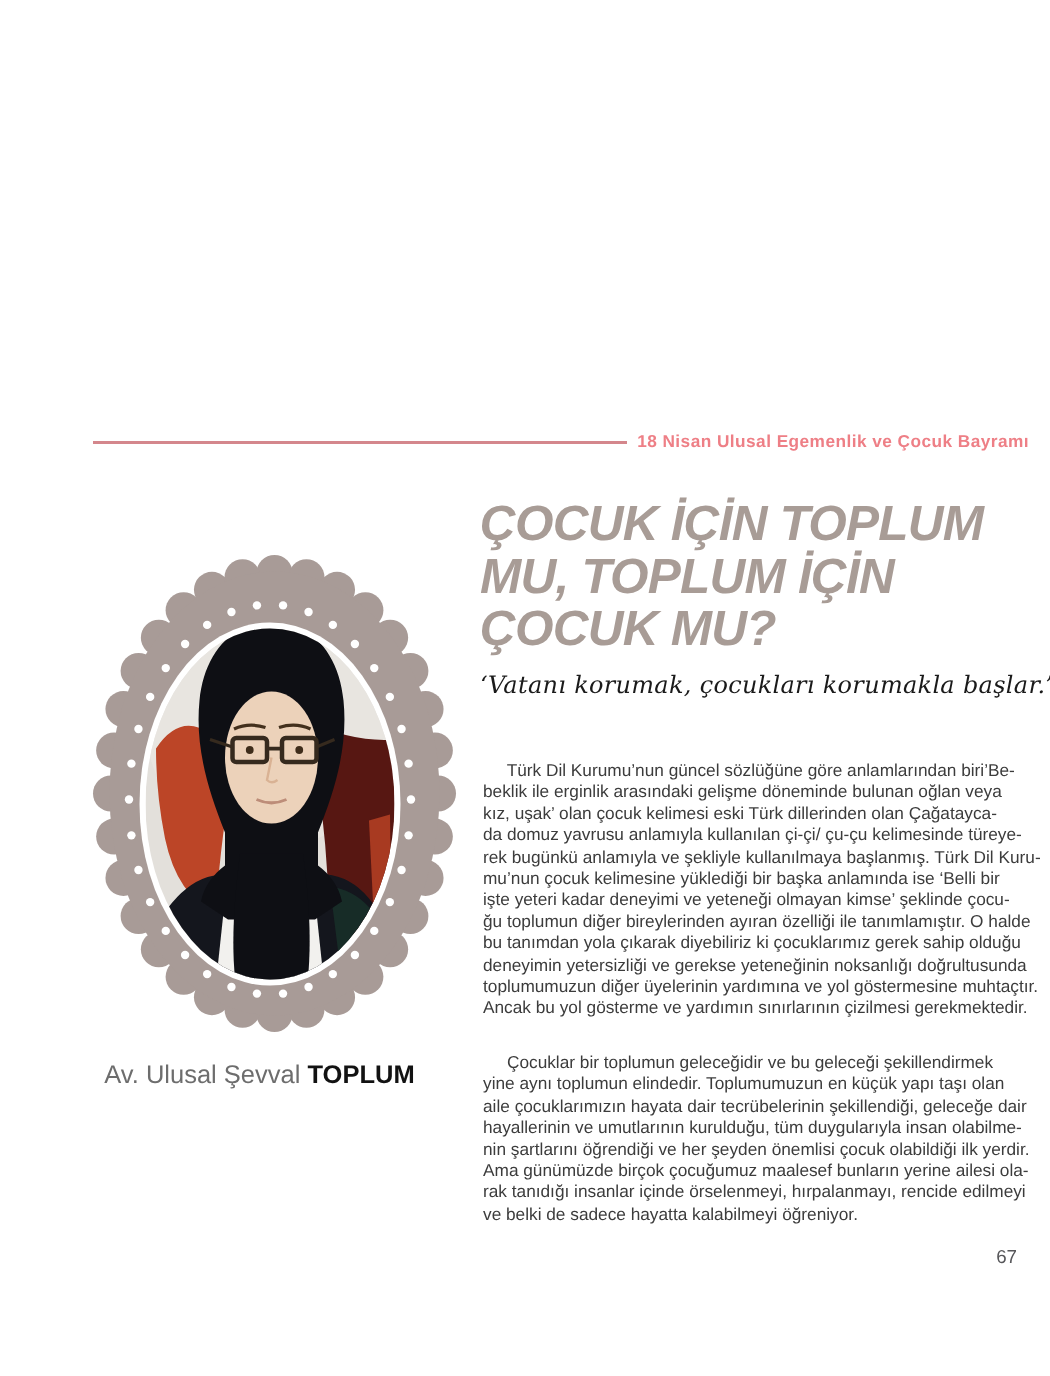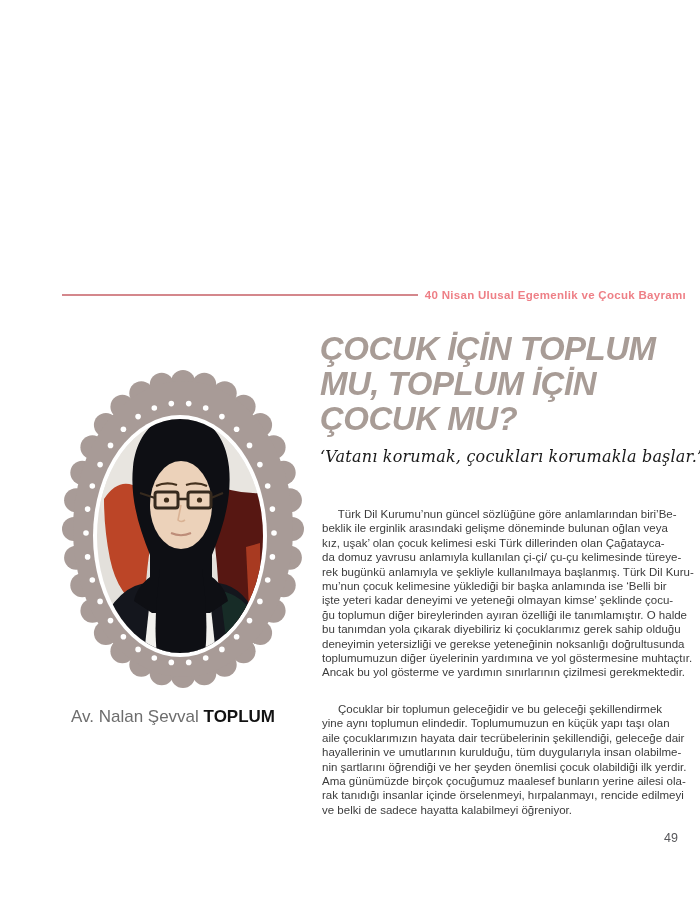--- a/index.html
+++ b/index.html
@@ -56,21 +56,21 @@
     font-size:12.5px; color:#57575a;
   }
 </style>
 </head>
 <body>
 
 <div class="page">
 
   <div class="header-row">
     <div class="header-line"></div>
-    <div class="header-label">40 Nisan Ulusal Egemenlik ve Çocuk Bayramı</div>
+    <div class="header-label">18 Nisan Ulusal Egemenlik ve Çocuk Bayramı</div>
   </div>
 
   <div class="photo-wrap">
     <svg id="frame-svg" viewBox="0 0 246 322">
       <g id="scallop-g" fill="#a89b97">
           <circle cx="123.0" cy="13.0" r="12"></circle>
           <circle cx="144.3" cy="15.8" r="12"></circle>
           <circle cx="164.7" cy="24.2" r="12"></circle>
           <circle cx="183.6" cy="37.8" r="12"></circle>
           <circle cx="200.1" cy="56.1" r="12"></circle>
@@ -170,21 +170,21 @@
           <path d="M118,130 L128,130" stroke-width="2.5"></path>
           <path d="M95,129 L80,124" stroke-width="2"></path>
           <path d="M151,129 L163,124" stroke-width="2"></path>
         </g>
         <path d="M121,136 L118,151 Q121,154 125,151" stroke="#d9b294" stroke-width="1.6" fill="none"></path>
         <path d="M111,164 Q121,168.5 131,164" stroke="#bd8d79" stroke-width="2" fill="none"></path>
       </g>
     </svg>
   </div>
 
-  <div class="author"><span>Av. Nalan Şevval </span><span class="surname">TOPLUM</span></div>
+  <div class="author"><span>Av. Ulusal Şevval </span><span class="surname">TOPLUM</span></div>
 
   <h1 class="title" style="margin:0;">ÇOCUK İÇİN TOPLUM
 MU, TOPLUM İÇİN
 ÇOCUK MU?</h1>
 
   <div class="quote">‘Vatanı korumak, çocukları korumakla başlar.’</div>
 
   <div class="body-text" id="para2">     Çocuklar bir toplumun geleceğidir ve bu geleceği şekillendirmek
 yine aynı toplumun elindedir. Toplumumuzun en küçük yapı taşı olan
 aile çocuklarımızın hayata dair tecrübelerinin şekillendiği, geleceğe dair
@@ -199,15 +199,15 @@
 da domuz yavrusu anlamıyla kullanılan çi-çi/ çu-çu kelimesinde türeye-
 rek bugünkü anlamıyla ve şekliyle kullanılmaya başlanmış. Türk Dil Kuru-
 mu’nun çocuk kelimesine yüklediği bir başka anlamında ise ‘Belli bir
 işte yeteri kadar deneyimi ve yeteneği olmayan kimse’ şeklinde çocu-
 ğu toplumun diğer bireylerinden ayıran özelliği ile tanımlamıştır. O halde
 bu tanımdan yola çıkarak diyebiliriz ki çocuklarımız gerek sahip olduğu
 deneyimin yetersizliği ve gerekse yeteneğinin noksanlığı doğrultusunda
 toplumumuzun diğer üyelerinin yardımına ve yol göstermesine muhtaçtır.
 Ancak bu yol gösterme ve yardımın sınırlarının çizilmesi gerekmektedir.</div>
 
-  <div class="page-num">49</div>
+  <div class="page-num">67</div>
 
 </div>
 
 </body></html>

